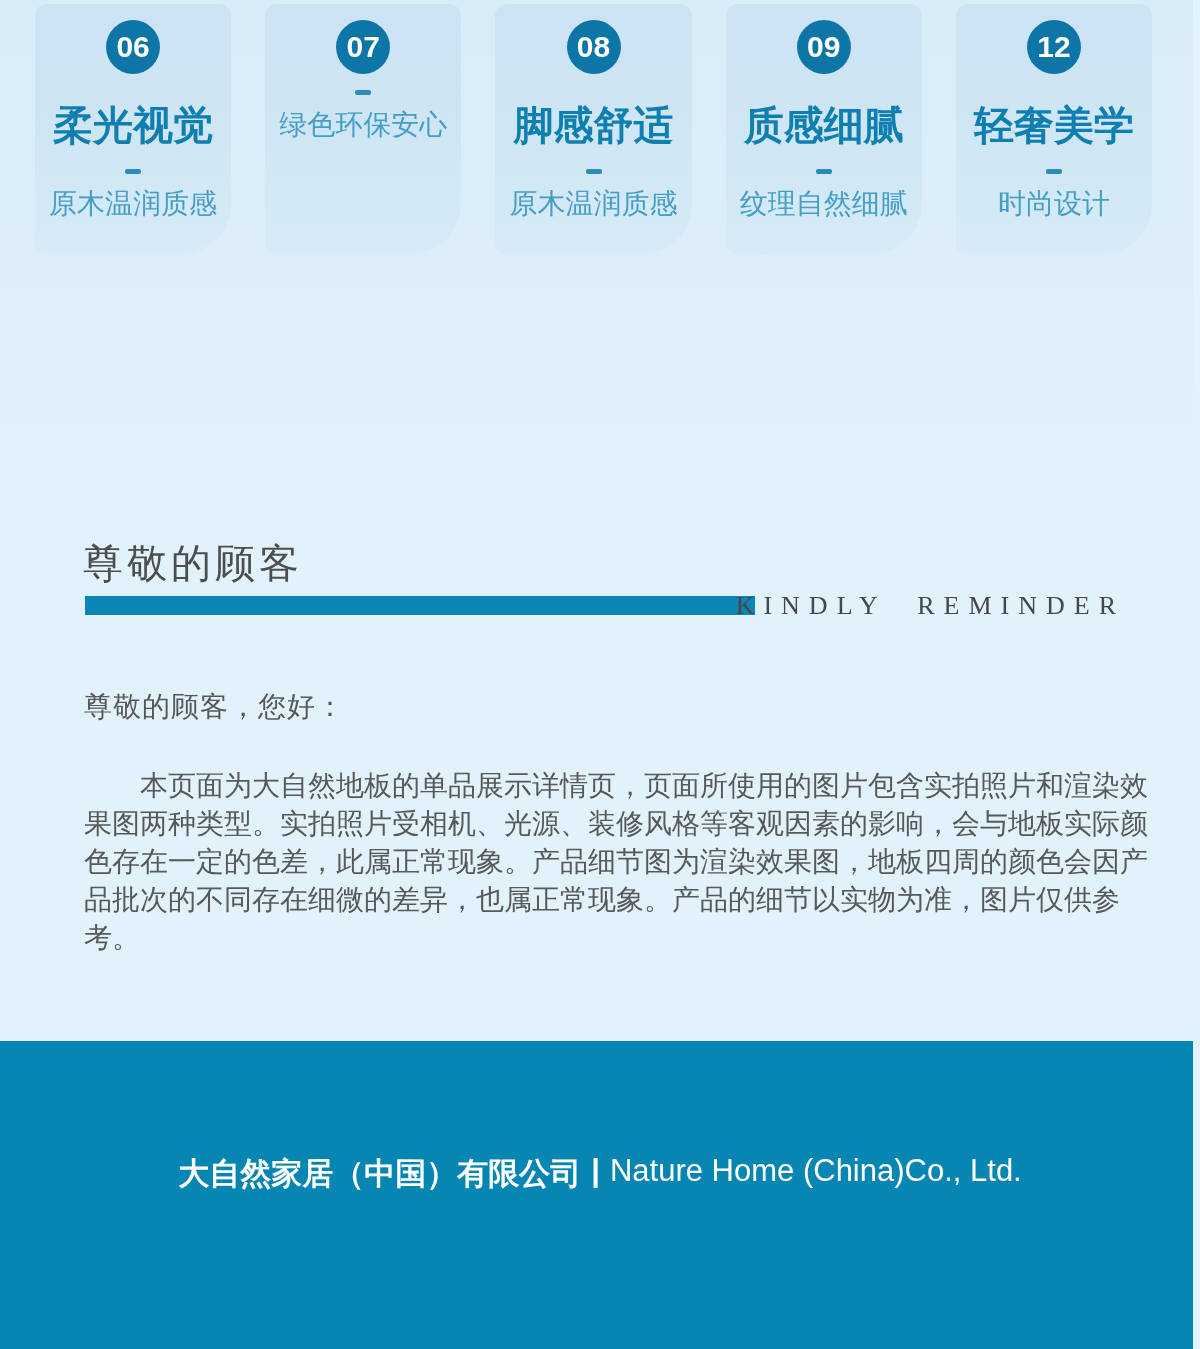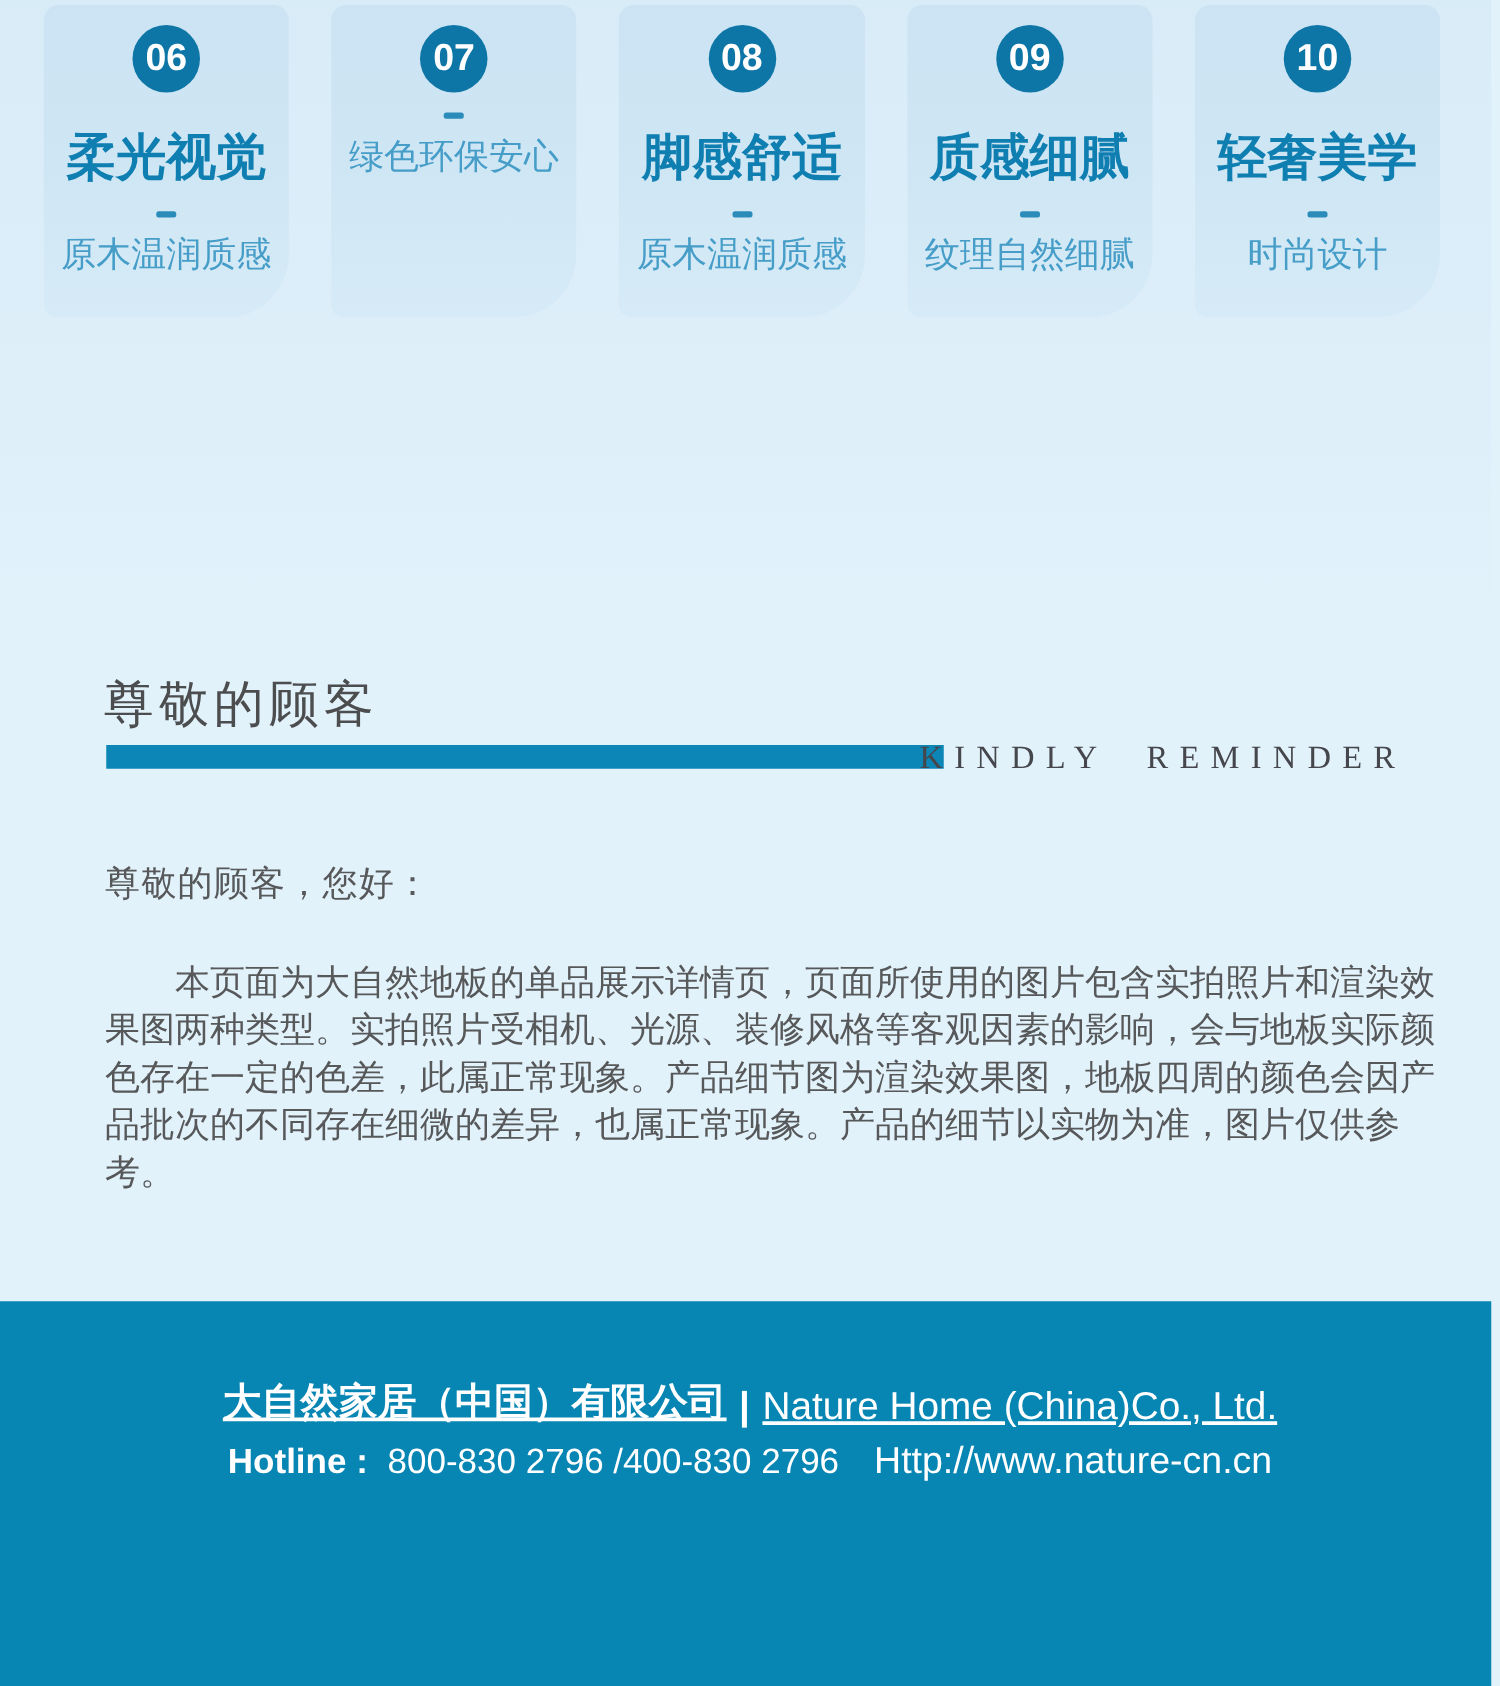--- a/index.html
+++ b/index.html
@@ -80,25 +80,24 @@
 
   
   .footer {
     position:absolute; left:0; top:1041px;
     width:1200px; height:308px;
     background:#0785b3;
     color:#ffffff;
     text-align:center;
   }
   .footer-line1 {
-    padding-top:60px;
+    padding-top:112px;
     font-size:31px;
-    display:flex; justify-content:center; align-items:flex-end;
+    display:flex; justify-content:center; align-items:flex-start;
     white-space:nowrap;
-    text-decoration:underline;
   }
   .footer-company-cn { font-weight:bold; }
   .footer-separator { font-weight:bold; margin:0 10px; }
   .footer-line2 {
     margin-top:9px;
     font-size:28px;
     display:flex; justify-content:center; align-items:baseline; gap:28px;
     white-space:nowrap;
   }
   .footer-hotline-label { font-weight:bold; }
@@ -133,21 +132,21 @@
     </div>
 
     <div class="feature-card">
       <div class="card-number">09</div>
       <div class="card-title">质感细腻</div>
       <div class="card-dash"></div>
       <div class="card-subtitle">纹理自然细腻</div>
     </div>
 
     <div class="feature-card">
-      <div class="card-number">10</div>
+      <div class="card-number">12</div>
       <div class="card-title">轻奢美学</div>
       <div class="card-dash"></div>
       <div class="card-subtitle">时尚设计</div>
     </div>
 
   </div>
 
   <div class="reminder-heading">尊敬的顾客</div>
   <div class="reminder-bar"></div>
   <div class="reminder-heading-en">KINDLY REMINDER</div>
@@ -158,22 +157,15 @@
 色存在一定的色差，此属正常现象。产品细节图为渲染效果图，地板四周的颜色会因产
 品批次的不同存在细微的差异，也属正常现象。产品的细节以实物为准，图片仅供参
 考。</div>
 
   <div class="footer">
     <div class="footer-line1">
       <span class="footer-company-cn">大自然家居（中国）有限公司</span>
       <span class="footer-separator">|</span>
       <span class="footer-company-en">Nature Home (China)Co., Ltd.</span>
     </div>
-    <div class="footer-line2">
-      <span>
-        <span class="footer-hotline-label">Hotline :</span>
-        <span class="footer-hotline-numbers">800-830 2796 /400-830 2796</span>
-      </span>
-      <span class="footer-website">Http://www.nature-cn.cn</span>
-    </div>
   </div>
 
 </div>
 
 </body></html>

